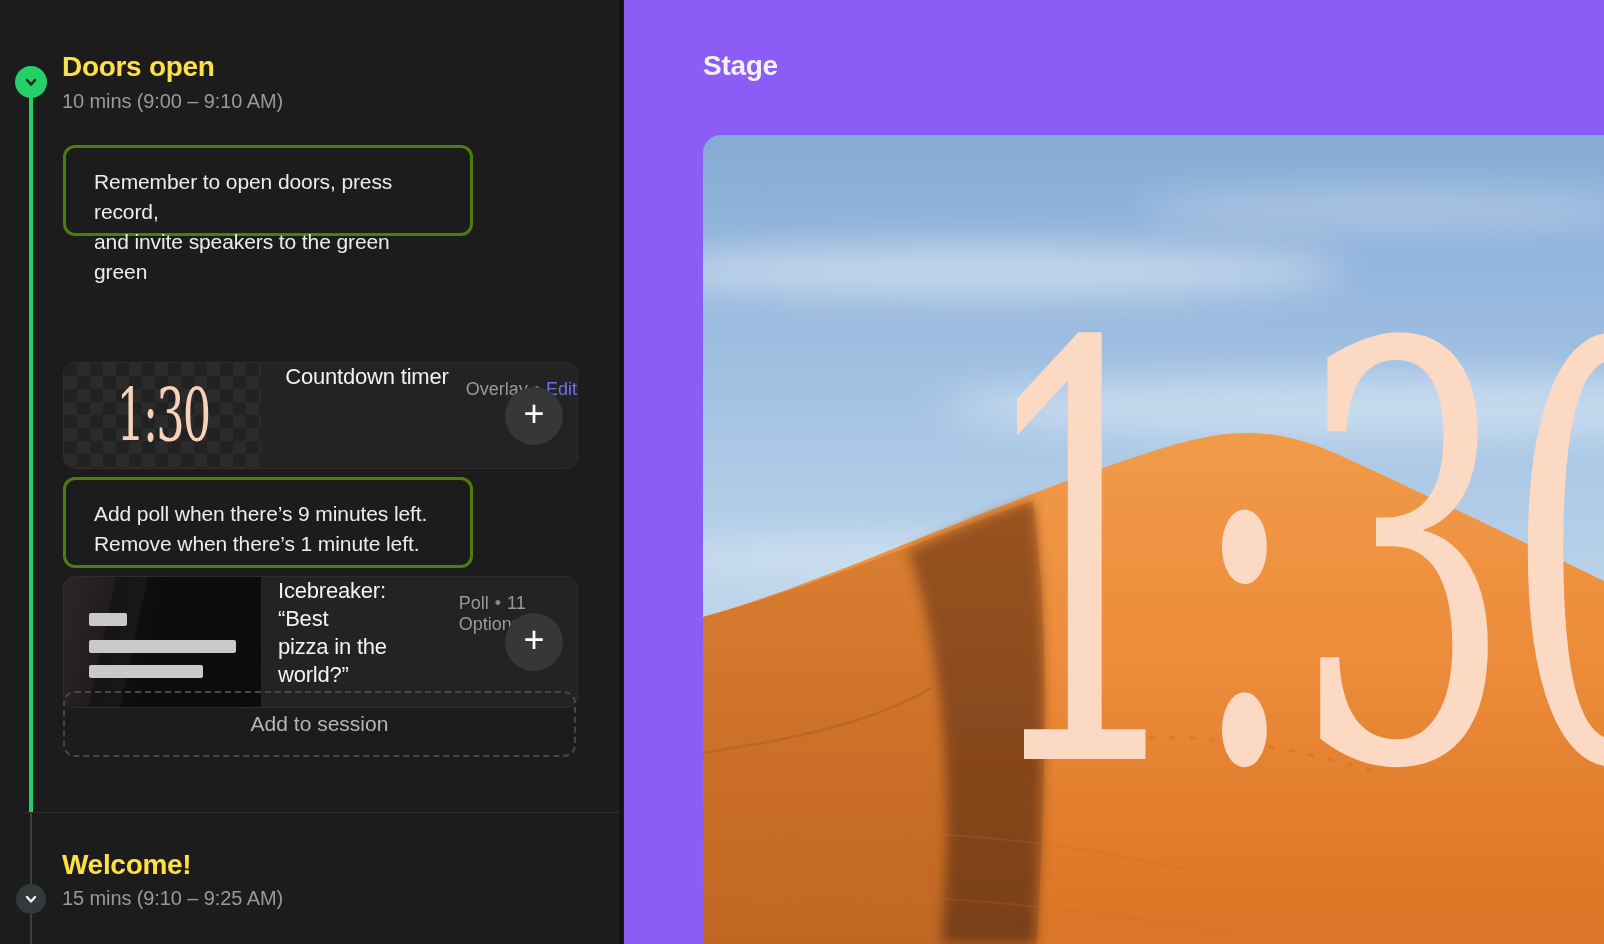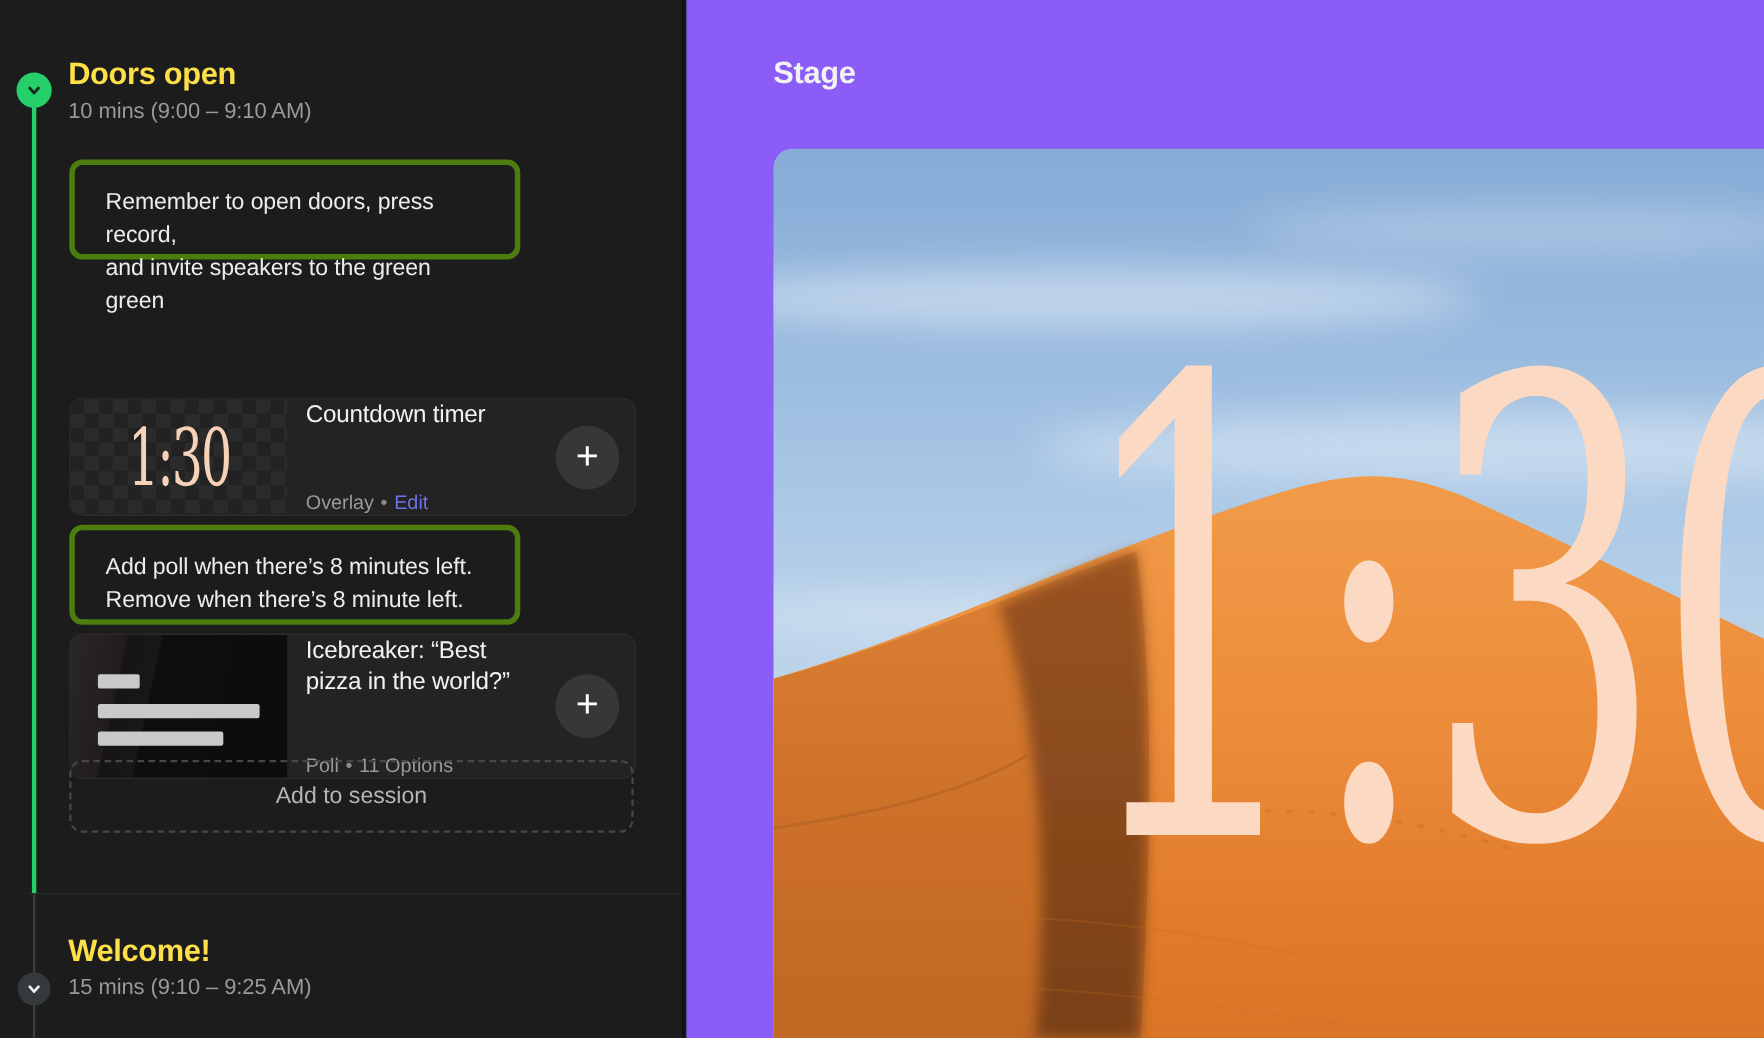--- a/index.html
+++ b/index.html
@@ -23,21 +23,21 @@
   .marker-gray  { left:16px; top:884px; width:30px; height:30px; background:#343a3b; }
   .marker svg { display:block; }
 
   .session-title { position:absolute; left:62px; font-size:28px; font-weight:700; color:#fde047; letter-spacing:-0.3px; }
   .session-time  { position:absolute; left:62px; font-size:20px; color:#999999; letter-spacing:-0.1px; }
   .s1-title { top:51px; } .s1-time { top:90px; }
   .s2-title { top:849px; } .s2-time { top:887px; }
 
   .note-card {
     position:absolute; left:63px; width:410px; box-sizing:border-box;
-    border:5px solid #4d7c0f; border-radius:12px; background:transparent;
+    border:3px solid #4d7c0f; border-radius:12px; background:transparent;
     padding:19px 28px; font-size:21px; line-height:30px; color:#ececec; letter-spacing:-0.1px;
   }
   .note-1 { top:145px; height:91px; }
   .note-2 { top:477px; height:91px; }
 
   .media-card {
     position:absolute; left:63px; width:515px; box-sizing:border-box;
     background:#232323; border:1px solid #2e2e2e; border-radius:12px;
     display:flex; align-items:stretch; overflow:hidden;
   }
@@ -55,21 +55,21 @@
     transform:scaleX(0.62); letter-spacing:-3px; line-height:1;
   }
   .thumb-poll {
     background:linear-gradient(102deg,#2a262a 0%, #201c20 23%, #171417 23.5%, #1a171a 37%, #0f0e0f 37.5%, #0c0c0c 100%);
   }
   .poll-bar { position:absolute; left:25px; background:#c9c9c9; border-radius:2px; height:13px; }
   .poll-bar-1 { top:36px; width:38px; }
   .poll-bar-2 { top:63px; width:147px; }
   .poll-bar-3 { top:88px; width:114px; }
 
-  .card-body { flex:1; display:flex; flex-direction:column; justify-content:space-between; padding-left:17px; gap:17px; }
+  .card-body { flex:1; display:flex; flex-direction:row; justify-content:flex-end; padding-left:17px; gap:17px; }
   .card-title { font-size:22px; color:#f2f2f2; letter-spacing:-0.2px; line-height:28px; }
   .card-sub { font-size:18px; color:#999999;margin-top:16px; }
   .card-sub .sep { margin:0 6px; color:#8a8a8a; }
   .edit-link { color:#6e72e9; cursor:pointer; }
 
   .plus-btn {
     position:absolute; right:14px; top:50%; transform:translateY(-50%);
     width:58px; height:58px; border-radius:50%; background:#373737; border:none;
     color:#ffffff; font-size:36px; font-weight:300; line-height:1;
     display:flex; align-items:center; justify-content:center; cursor:pointer; padding:0 0 4px 0;
@@ -142,22 +142,22 @@
       <div class="card-sub">
         <span>Overlay</span><span class="sep">•</span><span class="edit-link">Edit</span>
       </div>
     </div>
     <button class="plus-btn">
       <span>+</span>
     </button>
   </div>
 
   <div class="note-card note-2">
-    <div>Add poll when there’s 8 minutes left.</div>
-    <div>Remove when there’s 8 minute left.</div>
+    <div>Add poll when there’s 9 minutes left.</div>
+    <div>Remove when there’s 1 minute left.</div>
   </div>
 
   <div class="media-card card-poll">
     <div class="thumb thumb-poll">
       <span class="poll-bar poll-bar-1"></span>
       <span class="poll-bar poll-bar-2"></span>
       <span class="poll-bar poll-bar-3"></span>
     </div>
     <div class="card-body">
       <div class="card-title">

